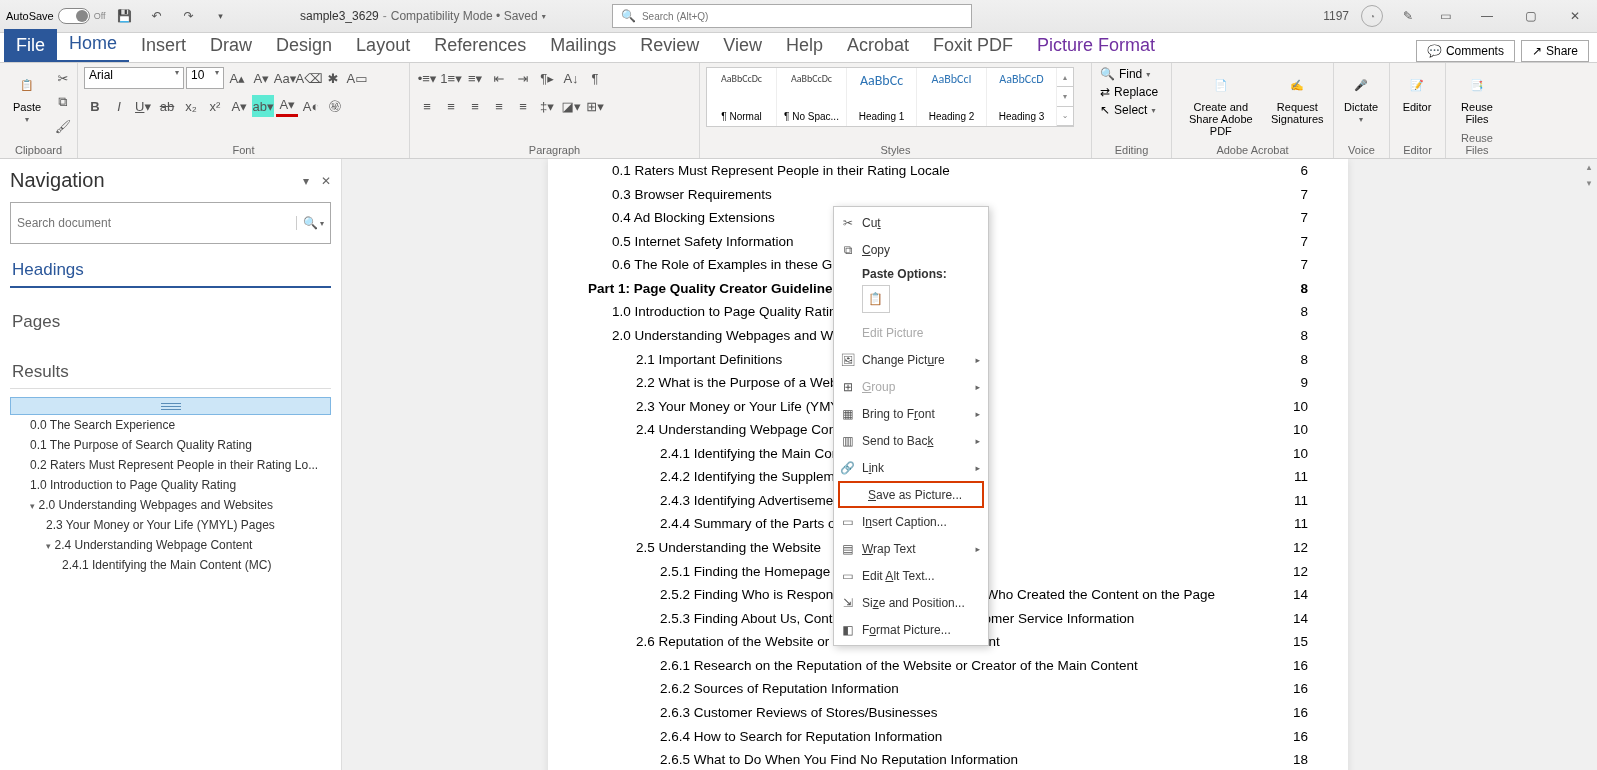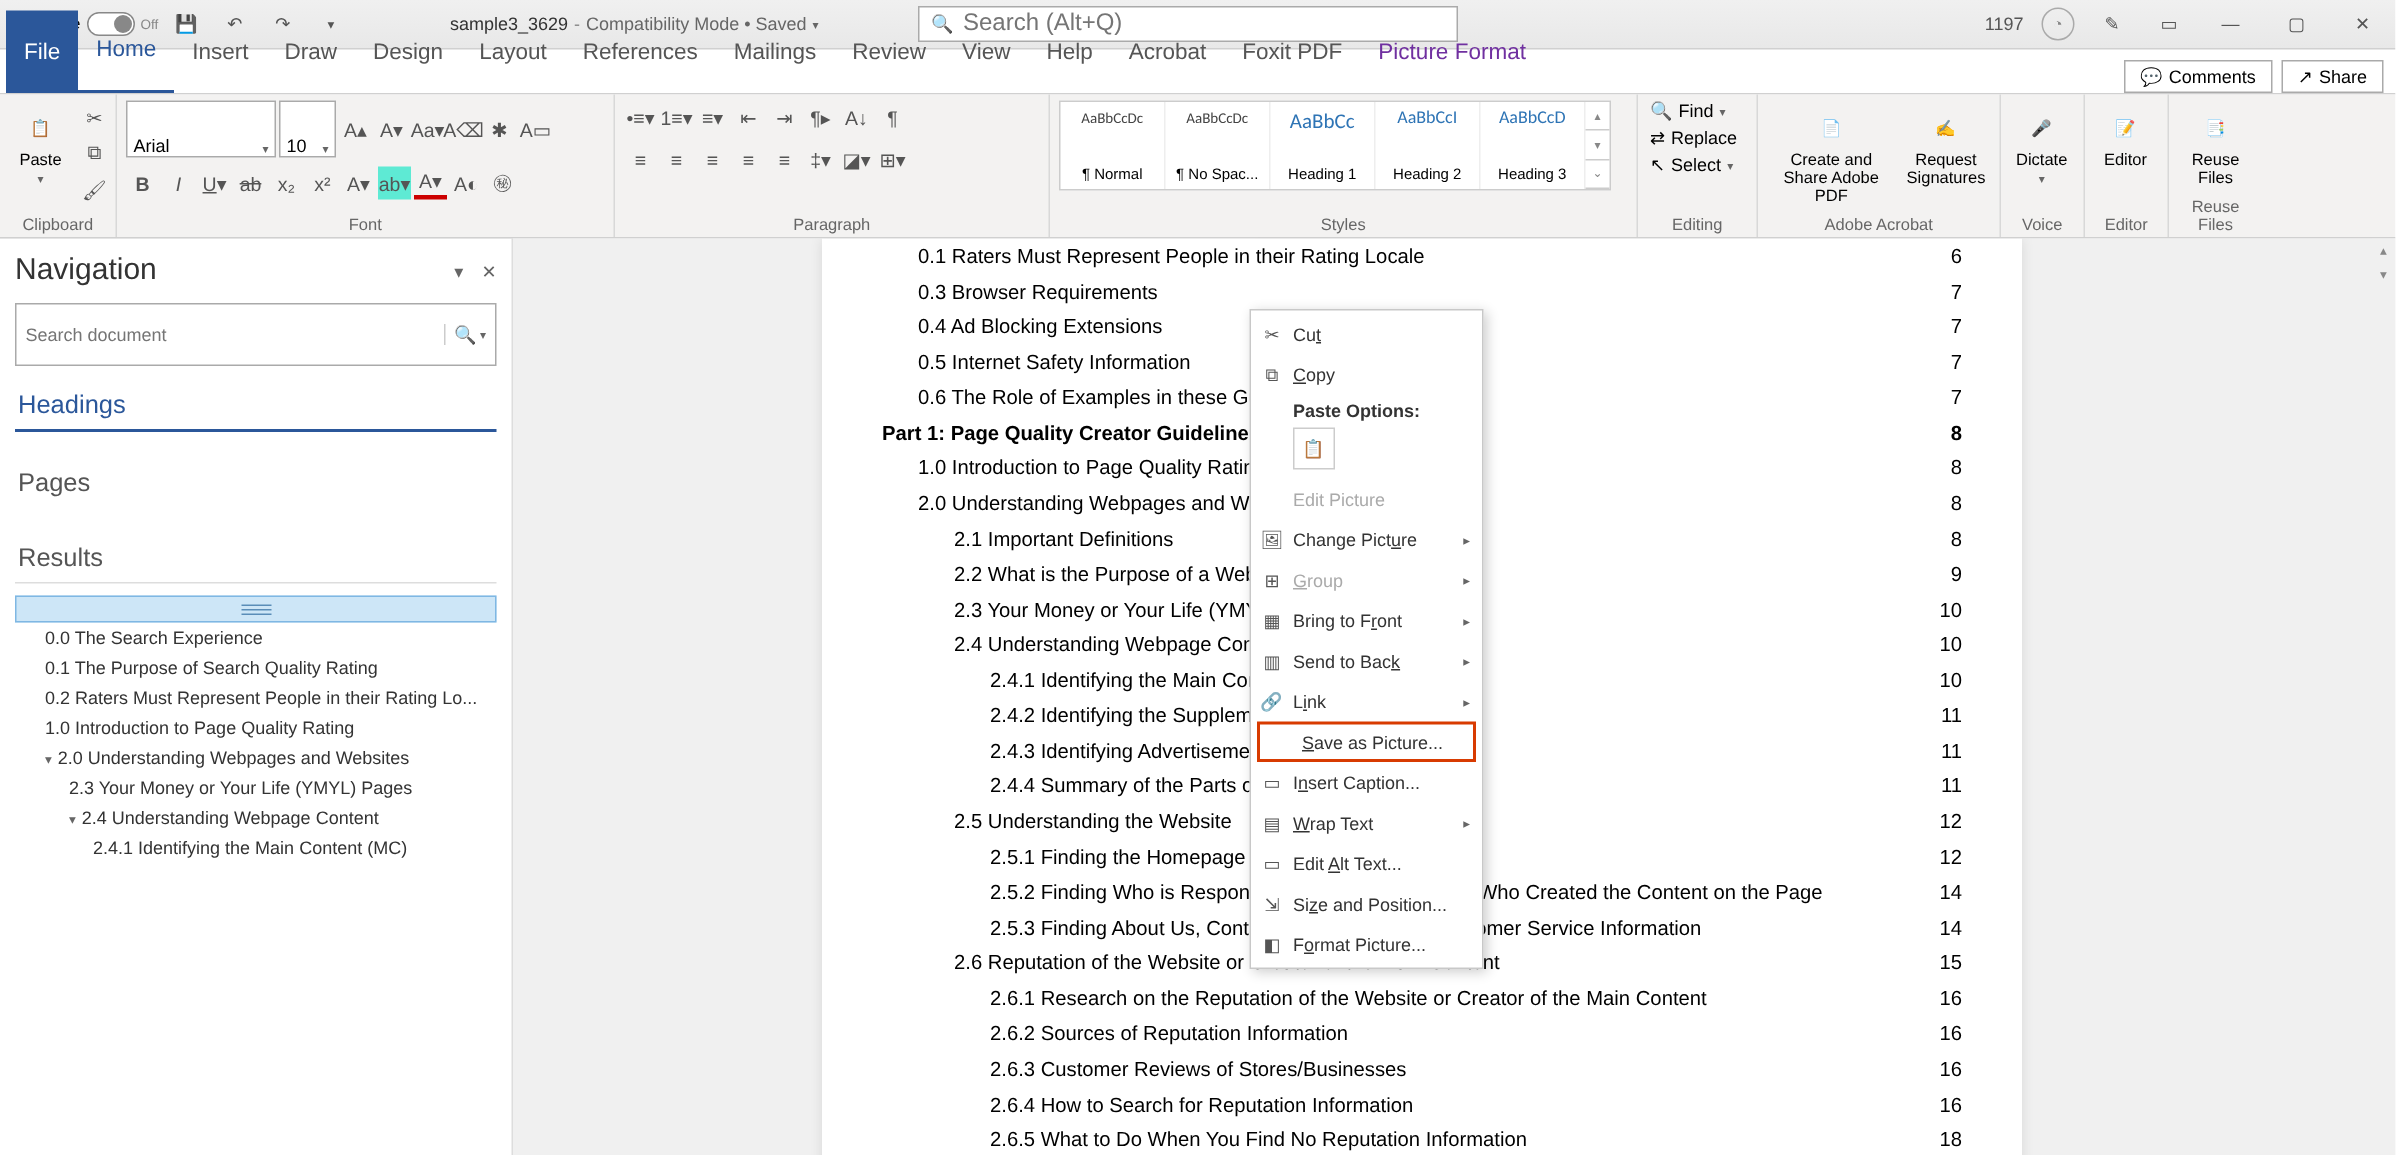--- a/index.html
+++ b/index.html
@@ -8,47 +8,47 @@
 
 .titlebar { height: 20px; background: linear-gradient(#f0f0f0,#e8e8e8); display: flex; align-items: center; padding: 16px 6px; border-bottom: 1px solid #d0d0d0; position: relative; }
 .titlebar .left { display: flex; align-items: center; gap: 6px; }
 .autosave { display: flex; align-items: center; gap: 4px; font-size: 11px; }
 .toggle { width: 32px; height: 16px; border: 1px solid #888; border-radius: 8px; position: relative; background: #fff; }
 .toggle::after { content: ""; position: absolute; right: 1px; top: 1px; width: 12px; height: 12px; border-radius: 50%; background: #888; }
 .qat-btn { width: 26px; height: 26px; display: flex; align-items: center; justify-content: center; color: #555; }
 .doc-title { position: absolute; left: 300px; display: flex; align-items: center; gap: 4px; font-size: 12px; color: #333; }
 .doc-title .dash { color: #888; }
 .search-box { position: absolute; left: 612px; width: 360px; height: 24px; border: 1px solid #aaa; display: flex; align-items: center; padding: 0 8px; gap: 6px; background: #fff; }
-.search-box input { border: none; outline: none; font-size: 16px; flex: 1; }
+.search-box input { border: none; outline: none; font-size: 10px; flex: 1; }
 .title-right { position: absolute; right: 6px; display: flex; align-items: center; gap: 12px; }
 .title-right .count { font-size: 12px; color: #555; }
 .avatar { width: 22px; height: 22px; border: 1px solid #aaa; border-radius: 50%; display:flex;align-items:center;justify-content:center;color:#888;font-size:10px; }
 .win-btn { width: 32px; height: 28px; display: flex; align-items: center; justify-content: center; color: #555; }
 
 
 .ribbon-tabs { height: 30px; display: flex; align-items: flex-end; padding: 0 4px; border-bottom: 1px solid #d0d0d0; position:relative; }
-.tab { padding: 19px 12px; font-size: 15px; color: #555; cursor: pointer; }
+.tab { padding: 6px 12px; font-size: 18px; color: #555; cursor: pointer; }
 .tab.file { background: #2b579a; color: #fff; }
 .tab.active { border-bottom: 2px solid #2b579a; color: #2b579a; }
 .tab.context { color: #7030a0; }
 .ribbon-right { position:absolute; right:8px; display:flex; gap:6px; }
 .ribbon-right .pill { border:1px solid #aaa; padding:3px 10px; font-size:12px; display:flex; align-items:center; gap:4px; }
 
 
 .ribbon { height: 96px; background: #f3f2f1; border-bottom: 1px solid #d0d0d0; display: flex; position:relative; }
 .group { border-right: 1px solid #d8d8d8; padding: 4px 6px 0; display: flex; flex-direction: column; justify-content: space-between; }
 .group-label { font-size: 11px; color: #666; text-align: center; padding: 2px 0; position:relative; }
 .group-body { flex:1; display:flex; align-items:flex-start; gap:4px; }
 .big-btn { display:flex; flex-direction:column; align-items:center; font-size:11px; padding:4px; gap:2px; min-width:42px; }
 .big-btn .ico { width:28px; height:28px; display:flex; align-items:center;justify-content:center; }
 .mini-col { display:flex; flex-direction:column; gap:2px; }
 .mini { width:22px; height:22px; display:flex;align-items:center;justify-content:center;color:#555;font-size:13px; }
 
 .font-row { display:flex; gap:2px; align-items:center; }
-.font-combo { border:1px solid #aaa; height:38px; padding:0 4px; font-size:12px; background:#fff; display:flex; align-items:flex-end; justify-content:space-between; }
+.font-combo { border:1px solid #aaa; height:22px; padding:0 4px; font-size:12px; background:#fff; display:flex; align-items:flex-start; justify-content:space-between; }
 .font-combo.name { width:100px; }
 .font-combo.size { width:38px; }
 .caret { font-size:8px; color:#666; }
 
 .styles-gallery { display:flex; border:1px solid #ccc; background:#fff; }
 .style-item { width:70px; height:58px; border-right:1px solid #eee; padding:4px 2px; display:flex;flex-direction:column;align-items:center;justify-content:space-between; font-size:10px;}
 .style-item .preview { font-family:Calibri,Arial; color:#444; }
 .style-item .preview.h1 { color:#2e74b5; font-size:14px; }
 .style-item .preview.h2 { color:#2e74b5; font-size:12px; }
 .style-scroll { width:16px; display:flex;flex-direction:column; }

